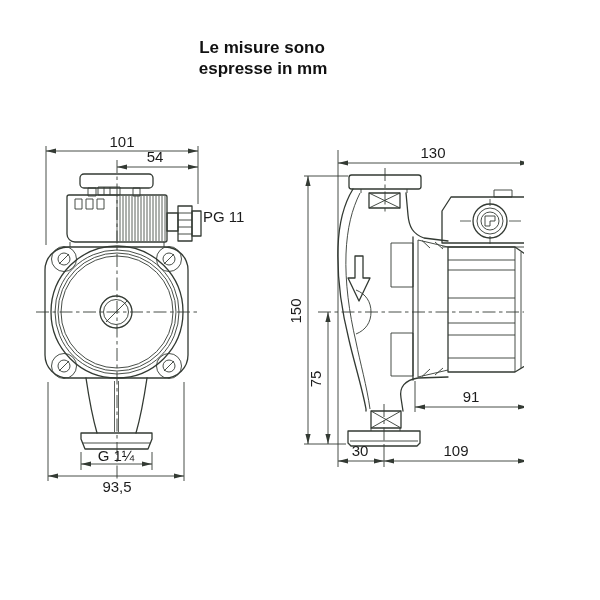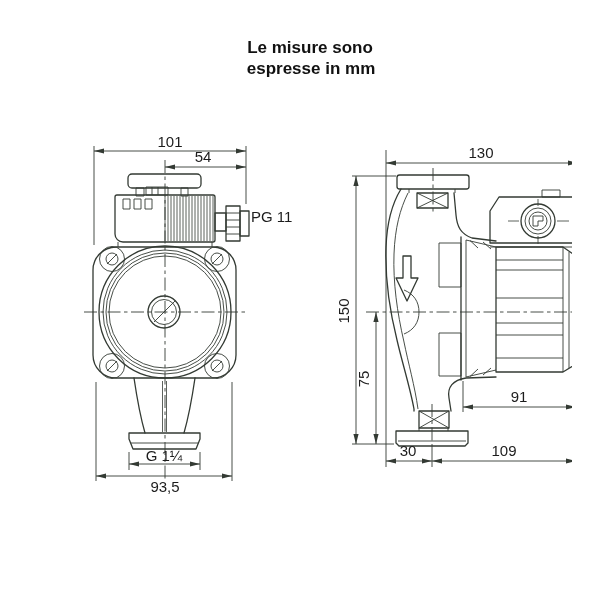--- a/index.html
+++ b/index.html
@@ -1,17 +1,17 @@
 <!DOCTYPE html>
 <html><head>
 <meta charset="utf-8">
 <style>
   html,body{margin:0;padding:0;background:#ffffff;}
   #canvas{position:relative;width:524px;height:600px;background:#ffffff;overflow:hidden;
-          font-family:"Liberation Sans", sans-serif;padding-left:48px;}
+          font-family:"Liberation Sans", sans-serif;}
   svg{display:block;}
   .ol{fill:none;stroke:#333a33;stroke-width:1.3;stroke-linejoin:round;stroke-linecap:round;}
   .dt{fill:none;stroke:#333a33;stroke-width:0.9;stroke-linejoin:round;}
   .thin{fill:none;stroke:#333a33;stroke-width:0.8;}
   .dim{fill:none;stroke:#333a33;stroke-width:0.9;}
   .cl{fill:none;stroke:#333a33;stroke-width:0.9;stroke-dasharray:13 3.5 3.5 3.5;}
   .fillshape{fill:none;stroke:#333a33;stroke-width:1.3;stroke-linejoin:round;}
   text{fill:#1c1c1c;font-family:"Liberation Sans", sans-serif;font-size:15px;}
   .ttl{font-size:17px;font-weight:bold;fill:#111111;}
 </style>

